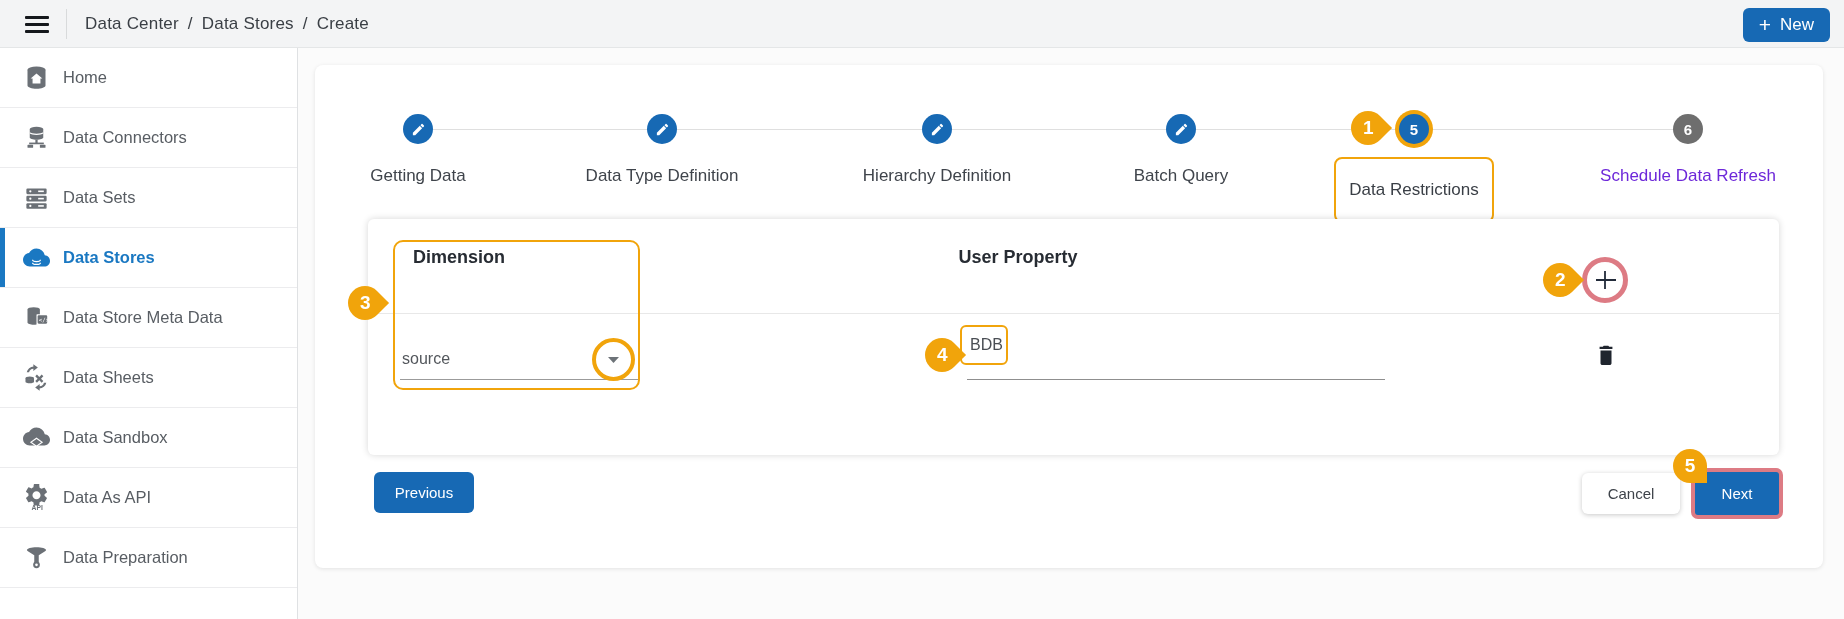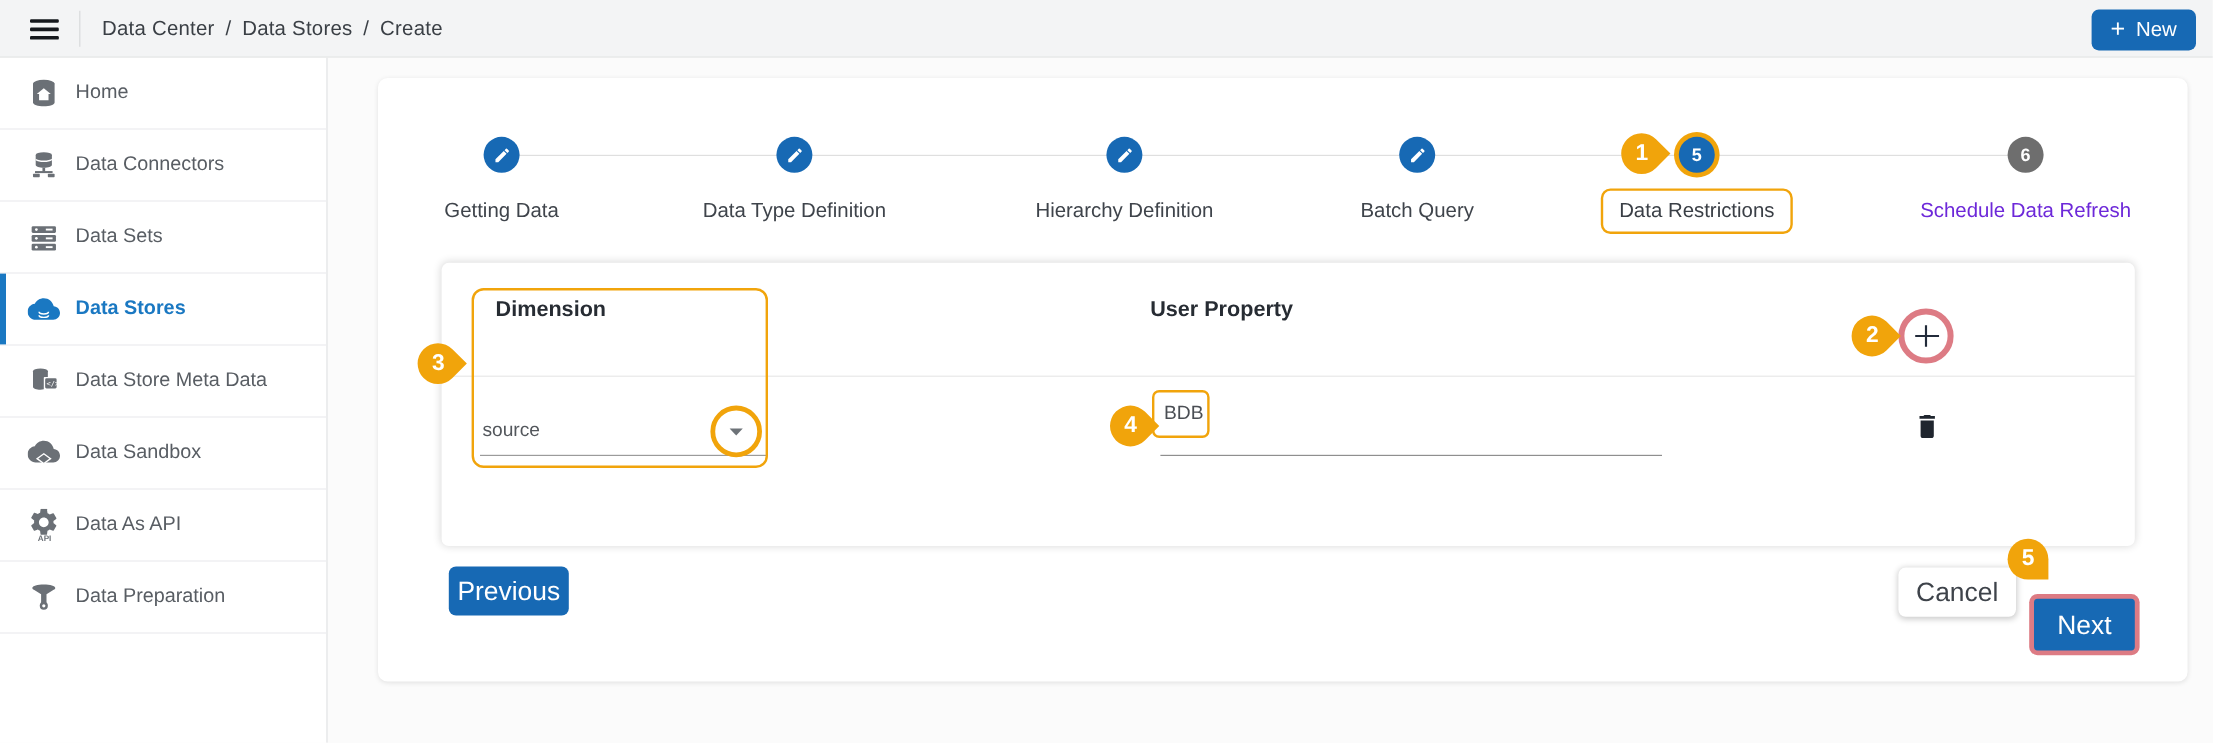--- a/index.html
+++ b/index.html
@@ -15,21 +15,21 @@
   .topbar-divider { position:absolute; left:66px; top:9px; width:1px; height:30px; background:#d8dadb; }
   .breadcrumb { position:absolute; left:85px; top:0; height:48px; display:flex; align-items:center;
                 font-size:17px; color:#3a3f45; font-weight:500; letter-spacing:.2px; }
   .breadcrumb .sep { margin:0 9px; color:#3a3f45; }
   .new-btn { position:absolute; right:14px; top:8px; height:34px; padding:0 16px;
              background:#1769b4; color:#fff; border:none; border-radius:6px;
              display:flex; align-items:center; gap:9px; font-size:17px; font-weight:500; cursor:pointer; }
   .new-btn .plus { font-size:21px; font-weight:400; line-height:1; margin-top:-2px; }
 
   
-  .sidebar { position:absolute; left:0; top:48px; width:273px; height:571px;
+  .sidebar { position:absolute; left:0; top:48px; width:298px; height:571px;
              background:#fff; border-right:1px solid #dfe1e3; z-index:9; }
   .side-item { position:relative; height:60px; display:flex; align-items:center;
                border-bottom:1px solid #ececee; cursor:pointer; }
   .side-item .sicon { width:28px; height:28px; margin-left:22px; margin-right:13px;
                       display:flex; align-items:center; justify-content:center; flex:0 0 auto; }
   .side-item .sicon svg { width:27px; height:27px; fill:#6b7076; }
   .side-item .slabel { font-size:16.5px; color:#585d63; }
   .side-item.active .slabel { color:#1a78c2; font-weight:600; }
   .side-item.active .sicon svg { fill:#1a78c2; }
   .active-bar { position:absolute; left:0; top:0; width:5px; height:100%; background:#1a78c2; }
@@ -45,21 +45,21 @@
                  background:#1769b4; display:flex; align-items:center; justify-content:center; cursor:pointer; z-index:2; }
   .step-circle svg { width:15px; height:15px; fill:#fff; }
   .step-circle.num { color:#fff; font-size:15px; font-weight:700; }
   .step-circle.current { box-shadow:0 0 0 4px #f1a40b; }
   .step-circle.upcoming { background:#6e6e6e; }
   .step-label { position:absolute; top:101px; width:260px; text-align:center;
                 font-size:17px; color:#3f444b; font-weight:500; }
   .step-label.upcoming { color:#6d28d9; }
   .step-label-boxwrap { position:absolute; top:92px; width:260px; text-align:center; }
   .step-label-box { display:inline-block; border:2px solid #f1a40b; border-radius:8px;
-                    padding:7px 13px; background:#fff; font-size:17px; color:#3a3f46; font-weight:500; }
+                    padding:21px 13px; background:#fff; font-size:17px; color:#3a3f46; font-weight:500; }
 
   
   .form-card { position:absolute; left:53px; top:154px; width:1411px; height:236px;
                background:#fff; border-radius:6px; box-shadow:0 0 7px rgba(0,0,0,.16); }
   .col-header { font-size:18px; font-weight:700; color:#272c33; }
   .hdr-dimension { position:absolute; left:45px; top:28px; }
   .hdr-userprop { position:absolute; left:0; top:28px; width:1300px; text-align:center; }
   .form-divider { position:absolute; left:0; top:94px; width:100%; height:1px; background:#e8e8e8; }
 
   .dim-outline { position:absolute; left:25px; top:21px; width:247px; height:150px;
@@ -76,27 +76,27 @@
 
   .bdb-box { position:absolute; left:592px; top:106px; width:48px; height:40px;
              border:2px solid #f1a40b; border-radius:6px; background:#fff;
              display:flex; align-items:center; padding-left:8px;
              font-size:16px; color:#4a4e54; z-index:3; cursor:text; }
   .bdb-underline { position:absolute; left:599px; top:160px; width:418px; height:1px; background:#8f8f8f; }
   .trash-btn { position:absolute; left:1227px; top:123px; width:22px; height:28px; cursor:pointer; }
   .trash-btn svg { width:22px; height:26px; fill:#1f252e; }
 
   
-  .btn { border:none; border-radius:6px; font-size:22px; cursor:pointer; }
+  .btn { border:none; border-radius:6px; font-size:15px; cursor:pointer; }
   .btn-previous { position:absolute; left:59px; top:407px; width:100px; height:41px;
                   background:#1769b4; color:#fff; }
   .btn-cancel { position:absolute; left:1267px; top:408px; width:98px; height:41px;
                 background:#fff; color:#3e434a; box-shadow:0 1px 5px rgba(0,0,0,.22); }
   .btn-next { position:absolute; left:1380px; top:407px; width:84px; height:43px;
-              background:#1769b4; color:#fff; border-radius:3px; box-shadow:0 0 0 4px #dd7b84;margin-top:27px; }
+              background:#1769b4; color:#fff; border-radius:3px; box-shadow:0 0 0 4px #dd7b84; }
 
   
   .callout { position:absolute; width:34px; height:34px; background:#f1a40b;
              display:flex; align-items:center; justify-content:center; z-index:6; }
   .callout span { color:#fff; font-size:19px; font-weight:600; }
   .callout.right { border-radius:50% 0 50% 50%; transform:rotate(45deg); }
   .callout.right span { transform:rotate(-45deg); }
   .callout.downright { border-radius:50% 50% 0 50%; }
 
   .co-1 { left:1036px; top:46px; }
@@ -191,20 +191,31 @@
         <svg viewBox="0 0 24 24">
             <ellipse cx="9.5" cy="4.8" rx="5.5" ry="2"></ellipse>
             <path d="M4 4.8v11.6c0 1.1 2.5 2 5.5 2 .9 0 1.7-.1 2.5-.2V9.5c0-.3.2-.5.5-.5h2.5V4.8H4z"></path>
             <rect x="13" y="10" width="8.5" height="7.5" rx="1"></rect>
             <text x="14" y="15.6" fill="#fff" font-size="5.2" font-family="'DejaVu Sans Mono', monospace">&lt;/&gt;</text>
           </svg>
       </span>
       <span class="slabel">Data Store Meta Data</span>
     </div>
 
+    <div class="side-item">
+      <span class="sicon">
+        <svg viewBox="0 0 24 24">
+            <path d="M9.5 2.2a6.3 6.3 0 00-6.2 5.2h2.1a4.2 4.2 0 013.8-3.2v2l4-3-4-3v2zM14.5 21.8a6.3 6.3 0 006.2-5.2h-2.1a4.2 4.2 0 01-3.8 3.2v-2l-4 3 4 3v-2z"></path>
+            <path d="M12.4 9.4l2.1 2.1 2.1-2.1 1.5 1.5-2.1 2.1 2.1 2.1-1.5 1.5-2.1-2.1-2.1 2.1-1.5-1.5 2.1-2.1-2.1-2.1z"></path>
+            <ellipse cx="6" cy="12.6" rx="3.8" ry="1.4"></ellipse>
+            <path d="M2.2 12.6v3.2c0 .8 1.7 1.4 3.8 1.4s3.8-.6 3.8-1.4v-3.2c-.8.7-2.1 1-3.8 1s-3-.3-3.8-1z"></path>
+          </svg>
+      </span>
+      <span class="slabel">Data Sheets</span>
+    </div>
 
     <div class="side-item">
       <span class="sicon">
         <svg viewBox="0 0 24 24">
             <path d="M19.35 9.04C18.67 5.59 15.64 3 12 3 9.11 3 6.6 4.64 5.35 7.04 2.34 7.36 0 9.91 0 13c0 3.31 2.69 6 6 6h13c2.76 0 5-2.24 5-5 0-2.64-2.05-4.78-4.65-4.96z"></path>
             <path stroke="#fff" stroke-width="1" d="M12 12.6l5 3.6-5 3.6-5-3.6z"></path>
           </svg>
       </span>
       <span class="slabel">Data Sandbox</span>
     </div>

